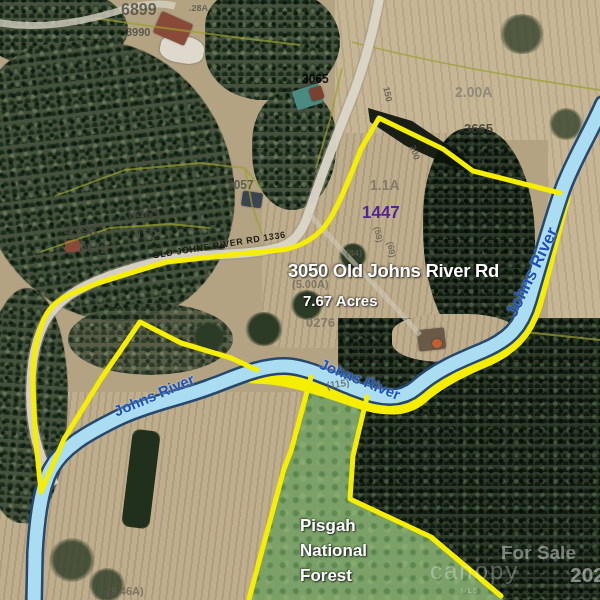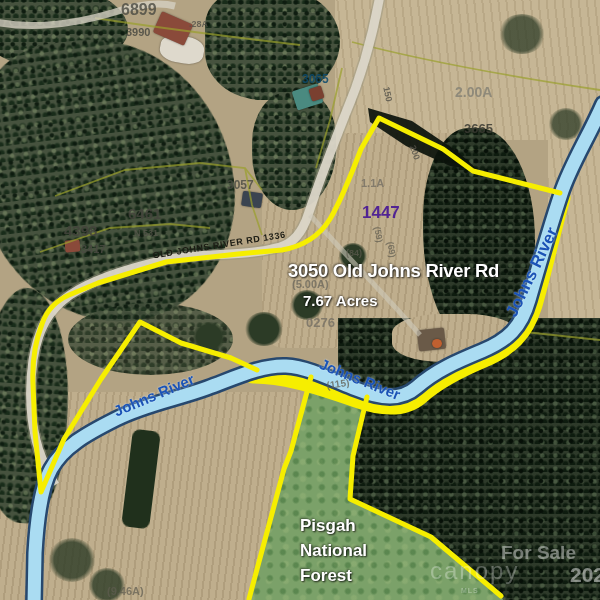--- a/index.html
+++ b/index.html
@@ -117,32 +117,32 @@
 
     <g stroke="#f6ee00" stroke-width="5" fill="none" stroke-linejoin="round" stroke-linecap="round">
       <path d="M 560,193 L 473,171 L 443,149 L 379,118 L 361,149 C 348,183 339,204 330,219 C 317,240 299,247 282,250 L 238,254 L 166,262 L 98,283 L 69,295 C 53,302 46,312 42,324 C 35,342 32,362 33,384 L 35,432 L 41,492 L 64,439 L 101,379 L 140,322 L 181,343 L 231,358 L 257,370"></path>
       <path d="M 311,377 L 291,451 L 284,469 L 249,599"></path>
       <path d="M 367,397 L 353,456 L 350,499 L 431,537 L 501,596"></path>
     </g>
   </svg>
 
   <div id="labels">
       <div class="plabel" style="left: 121px; top: 2px; font-size: 16px; color: rgb(74, 74, 66); opacity: 0.8;">6899</div>
-      <div class="plabel" style="left: 189px; top: 20px; font-size: 9px; color: rgb(85, 83, 74); opacity: 0.8;">.28A</div>
+      <div class="plabel" style="left: 189px; top: 4px; font-size: 9px; color: rgb(85, 83, 74); opacity: 0.8;">.28A</div>
       <div class="plabel" style="left: 126px; top: 27px; font-size: 11px; color: rgb(74, 74, 66); opacity: 0.85;">3990</div>
-      <div class="plabel" style="left: 302px; top: 73px; font-size: 12px; color: #0c4a6e; opacity: 0.85;">3065</div>
+      <div class="plabel" style="left: 302px; top: 73px; font-size: 12px; color: #000000; opacity: 0.85;">3065</div>
       <div class="plabel" style="left: 455px; top: 85px; font-size: 14px; color: rgb(138, 134, 120); opacity: 0.9;">2.00A</div>
       <div class="plabel" style="left: 464px; top: 122px; font-size: 13px; color: rgb(58, 58, 50); opacity: 0.85;">3665</div>
-      <div class="plabel" style="left: 361px; top: 178px; font-size: 11px; color: rgb(125, 118, 104); opacity: 0.9;">1.1A</div>
+      <div class="plabel" style="left: 370px; top: 178px; font-size: 14px; color: rgb(125, 118, 104); opacity: 0.9;">1.1A</div>
       <div class="plabel" style="left: 362px; top: 204px; font-size: 17px; color: #4c1d95; opacity: 0.95;">1447</div>
       <div class="plabel" style="left: 227px; top: 179px; font-size: 12px; color: rgb(74, 74, 66); opacity: 0.8;">3057</div>
       <div class="plabel" style="left: 128px; top: 206px; font-size: 15px; color: rgb(68, 68, 60); opacity: 0.85;">6461</div>
       <div class="plabel" style="left: 134px; top: 229px; font-size: 9px; color: rgb(90, 88, 78); opacity: 0.7;">N 531</div>
       <div class="plabel" style="left: 64px; top: 223px; font-size: 15px; color: rgb(68, 68, 60); opacity: 0.85;">4398</div>
-      <div class="plabel" style="left: 81px; top: 244px; font-size: 11px; color: rgb(74, 74, 66); opacity: 0.85;">3417</div>
+      <div class="plabel" style="left: 81px; top: 244px; font-size: 11px; color: rgb(74, 74, 66); opacity: 0.85;">3041</div>
       <div class="plabel" style="left: 390px; top: 86px; font-size: 9px; color: rgb(85, 83, 74); opacity: 0.8; transform: rotate(78deg);">150</div>
       <div class="plabel" style="left: 416px; top: 144px; font-size: 9px; color: rgb(85, 83, 74); opacity: 0.8; transform: rotate(70deg);">200</div>
       <div class="plabel" style="left: 346px; top: 249px; font-size: 9px; color: rgb(95, 92, 80); opacity: 0.7;">(84)</div>
       <div class="plabel" style="left: 381px; top: 226px; font-size: 9px; color: rgb(95, 92, 80); opacity: 0.7; transform: rotate(80deg);">(59)</div>
       <div class="plabel" style="left: 394px; top: 241px; font-size: 9px; color: rgb(95, 92, 80); opacity: 0.7; transform: rotate(80deg);">(69)</div>
       <div class="plabel" style="left: 292px; top: 279px; font-size: 11px; color: rgb(106, 103, 92); opacity: 0.75;">(5.00A)</div>
       <div class="plabel" style="left: 306px; top: 316px; font-size: 13px; color: rgb(125, 118, 104); opacity: 0.9;">0276</div>
       <div class="plabel" style="left: 326px; top: 381px; font-size: 10px; color: rgb(95, 92, 80); opacity: 0.75; transform: rotate(-8deg);">(115)</div>
       <div class="plabel" style="left: 107px; top: 586px; font-size: 11px; color: rgb(95, 92, 80); opacity: 0.7;">(9.46A)</div>
       <div class="rlabel" style="left: 532px; top: 272px; font-size: 17px; transform: translate(-50%, -50%) rotate(-64deg);">Johns River</div>

